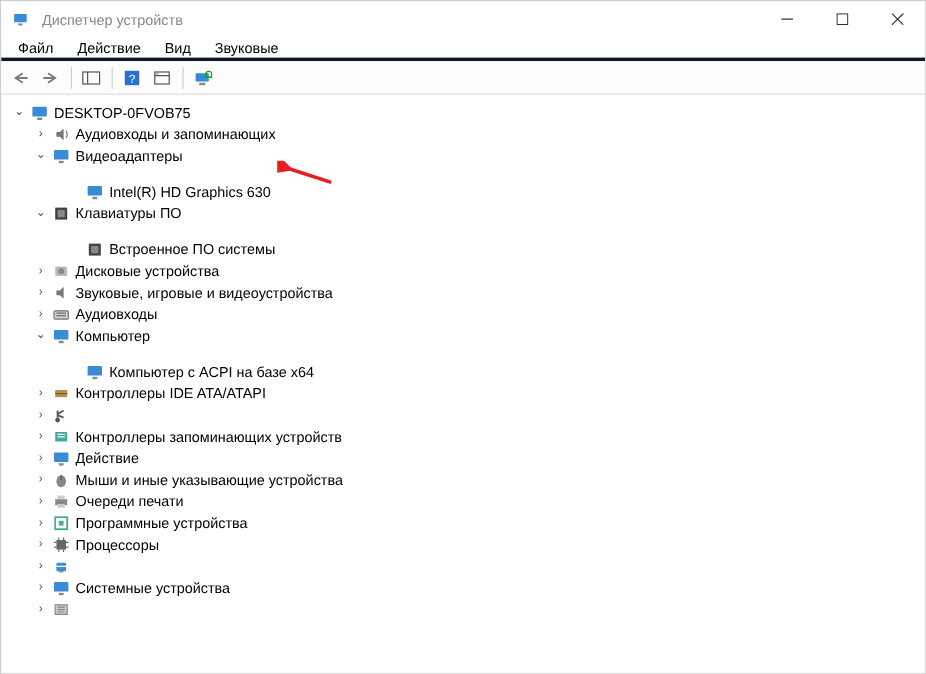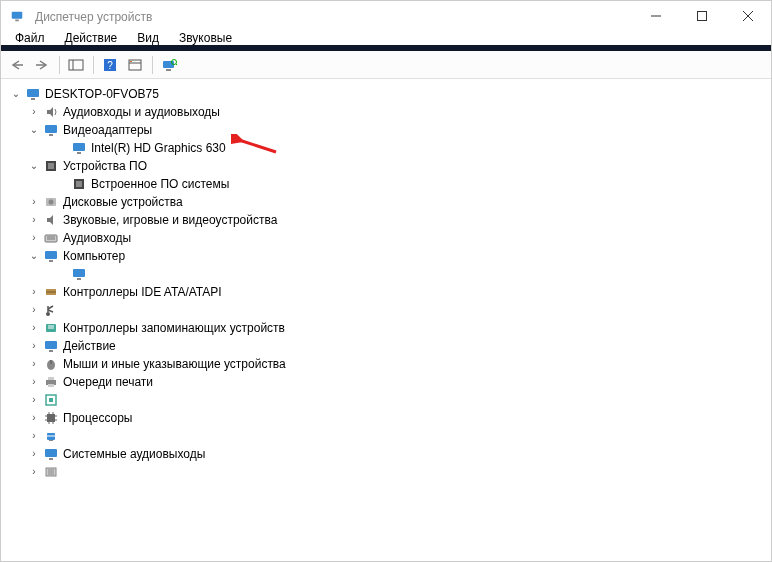--- a/index.html
+++ b/index.html
@@ -36,21 +36,21 @@
     align-items: center;
     justify-content: center;
     color: #555;
   }
   .menubar {
     height: 20px;
     display: flex;
     align-items: center;
     gap: 4px;
     padding: 0 6px;
-    border-bottom: 6px solid #0f172a;
+    border-bottom: 3px solid #0f172a;
   }
   .menu-item { padding: 2px 8px; }
   .toolbar {
     height: 28px;
     display: flex;
     align-items: center;
     gap: 0;
     padding: 2px 4px;
     border-bottom: 1px solid #e0e0e0;
     background: #fcfcfc;
@@ -98,21 +98,21 @@
   .icon {
     width: 16px;
     height: 16px;
     display: inline-flex;
     align-items: center;
     justify-content: center;
     margin-right: 4px;
   }
   .lvl0 { padding-left: 0px; }
   .lvl1 { padding-left: 18px; }
-  .lvl2 { padding-left: 46px; }
+  .lvl2 { padding-left: 46px; margin-top: 12px; }
   .arrow-annotation {
     position: absolute;
     left: 230px;
     top: 55px;
     pointer-events: none;
   }
 </style>
 </head>
 <body>
 
@@ -212,21 +212,21 @@
   </div>
 
   <div class="node lvl1">
     <span class="exp">›</span>
     <span class="icon">
         <svg width="14" height="14">
           <path d="M3 5 L6 5 L9 2 L9 12 L6 9 L3 9 Z" fill="#777"></path>
           <path d="M11 4 Q13 7 11 10" fill="none" stroke="#777"></path>
         </svg>
       </span>
-    <span>Аудиовходы и аудиовыходы</span>
+    <span>Аудиовходы и запоминающих</span>
   </div>
 
   <div class="node lvl1">
     <span class="exp">⌄</span>
     <span class="icon">
         <svg width="14" height="14">
           <rect x="1" y="2" width="12" height="8" fill="#3a8bd6" rx="1"></rect>
           <rect x="5" y="11" width="4" height="2" fill="#888"></rect>
         </svg>
       </span>
@@ -244,21 +244,21 @@
   </div>
 
   <div class="node lvl1">
     <span class="exp">⌄</span>
     <span class="icon">
         <svg width="14" height="14">
           <rect x="2" y="2" width="10" height="10" fill="#444"></rect>
           <rect x="4" y="4" width="6" height="6" fill="#888"></rect>
         </svg>
       </span>
-    <span>Устройства ПО</span>
+    <span>Клавиатуры ПО</span>
   </div>
   <div class="node lvl2">
     <span class="exp none"></span>
     <span class="icon">
         <svg width="14" height="14">
           <rect x="2" y="2" width="10" height="10" fill="#444"></rect>
           <rect x="4" y="4" width="6" height="6" fill="#888"></rect>
         </svg>
       </span>
     <span>Встроенное ПО системы</span>
@@ -308,20 +308,21 @@
     <span>Компьютер</span>
   </div>
   <div class="node lvl2">
     <span class="exp none"></span>
     <span class="icon">
         <svg width="14" height="14">
           <rect x="1" y="2" width="12" height="8" fill="#3a8bd6" rx="1"></rect>
           <rect x="5" y="11" width="4" height="2" fill="#888"></rect>
         </svg>
       </span>
+    <span>Компьютер с ACPI на базе x64</span>
   </div>
 
   <div class="node lvl1">
     <span class="exp">›</span>
     <span class="icon">
         <svg width="14" height="14">
           <rect x="2" y="4" width="10" height="6" fill="#b89050"></rect>
           <line x1="2" y1="7" x2="12" y2="7" stroke="#7a5a20"></line>
         </svg>
       </span>
@@ -387,20 +388,21 @@
   </div>
 
   <div class="node lvl1">
     <span class="exp">›</span>
     <span class="icon">
         <svg width="14" height="14">
           <rect x="2" y="2" width="10" height="10" fill="none" stroke="#4a9" stroke-width="1.5"></rect>
           <rect x="5" y="5" width="4" height="4" fill="#4a9"></rect>
         </svg>
       </span>
+    <span>Программные устройства</span>
   </div>
 
   <div class="node lvl1">
     <span class="exp">›</span>
     <span class="icon">
         <svg width="14" height="14">
           <rect x="3" y="3" width="8" height="8" fill="#666"></rect>
           <line x1="1" y1="5" x2="3" y2="5" stroke="#666"></line>
           <line x1="1" y1="9" x2="3" y2="9" stroke="#666"></line>
           <line x1="11" y1="5" x2="13" y2="5" stroke="#666"></line>
@@ -426,21 +428,21 @@
   </div>
 
   <div class="node lvl1">
     <span class="exp">›</span>
     <span class="icon">
         <svg width="14" height="14">
           <rect x="1" y="2" width="12" height="8" fill="#3a8bd6" rx="1"></rect>
           <rect x="5" y="11" width="4" height="2" fill="#888"></rect>
         </svg>
       </span>
-    <span>Системные аудиовыходы</span>
+    <span>Системные устройства</span>
   </div>
 
   <div class="node lvl1">
     <span class="exp">›</span>
     <span class="icon">
         <svg width="14" height="14">
           <rect x="2" y="3" width="10" height="8" fill="#ccc" stroke="#888"></rect>
           <line x1="4" y1="5" x2="10" y2="5" stroke="#888"></line>
           <line x1="4" y1="7" x2="10" y2="7" stroke="#888"></line>
           <line x1="4" y1="9" x2="10" y2="9" stroke="#888"></line>

